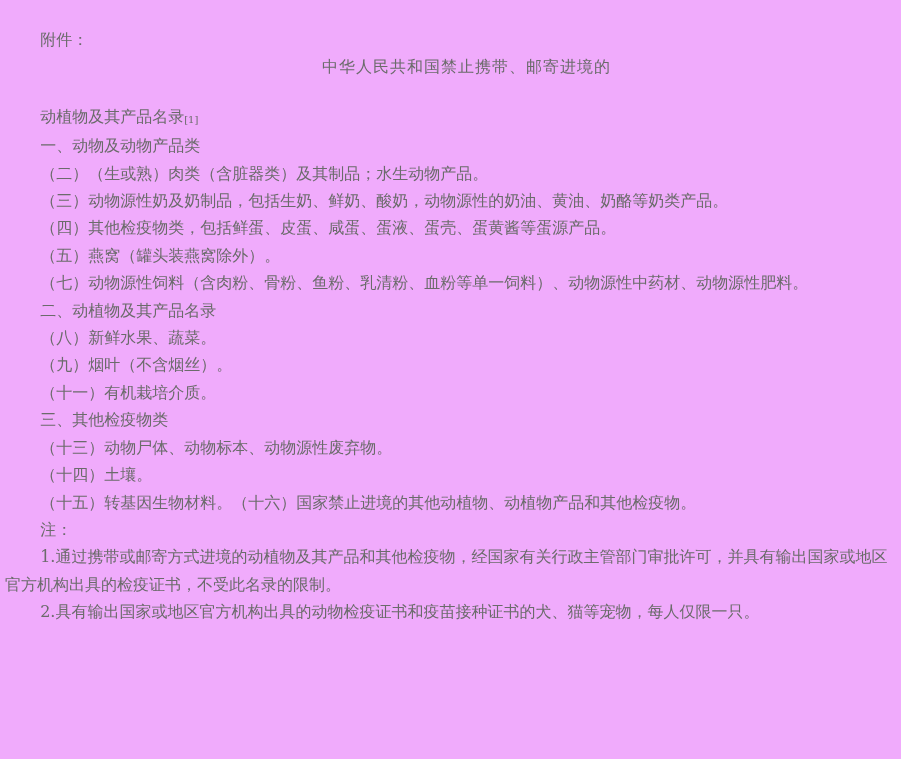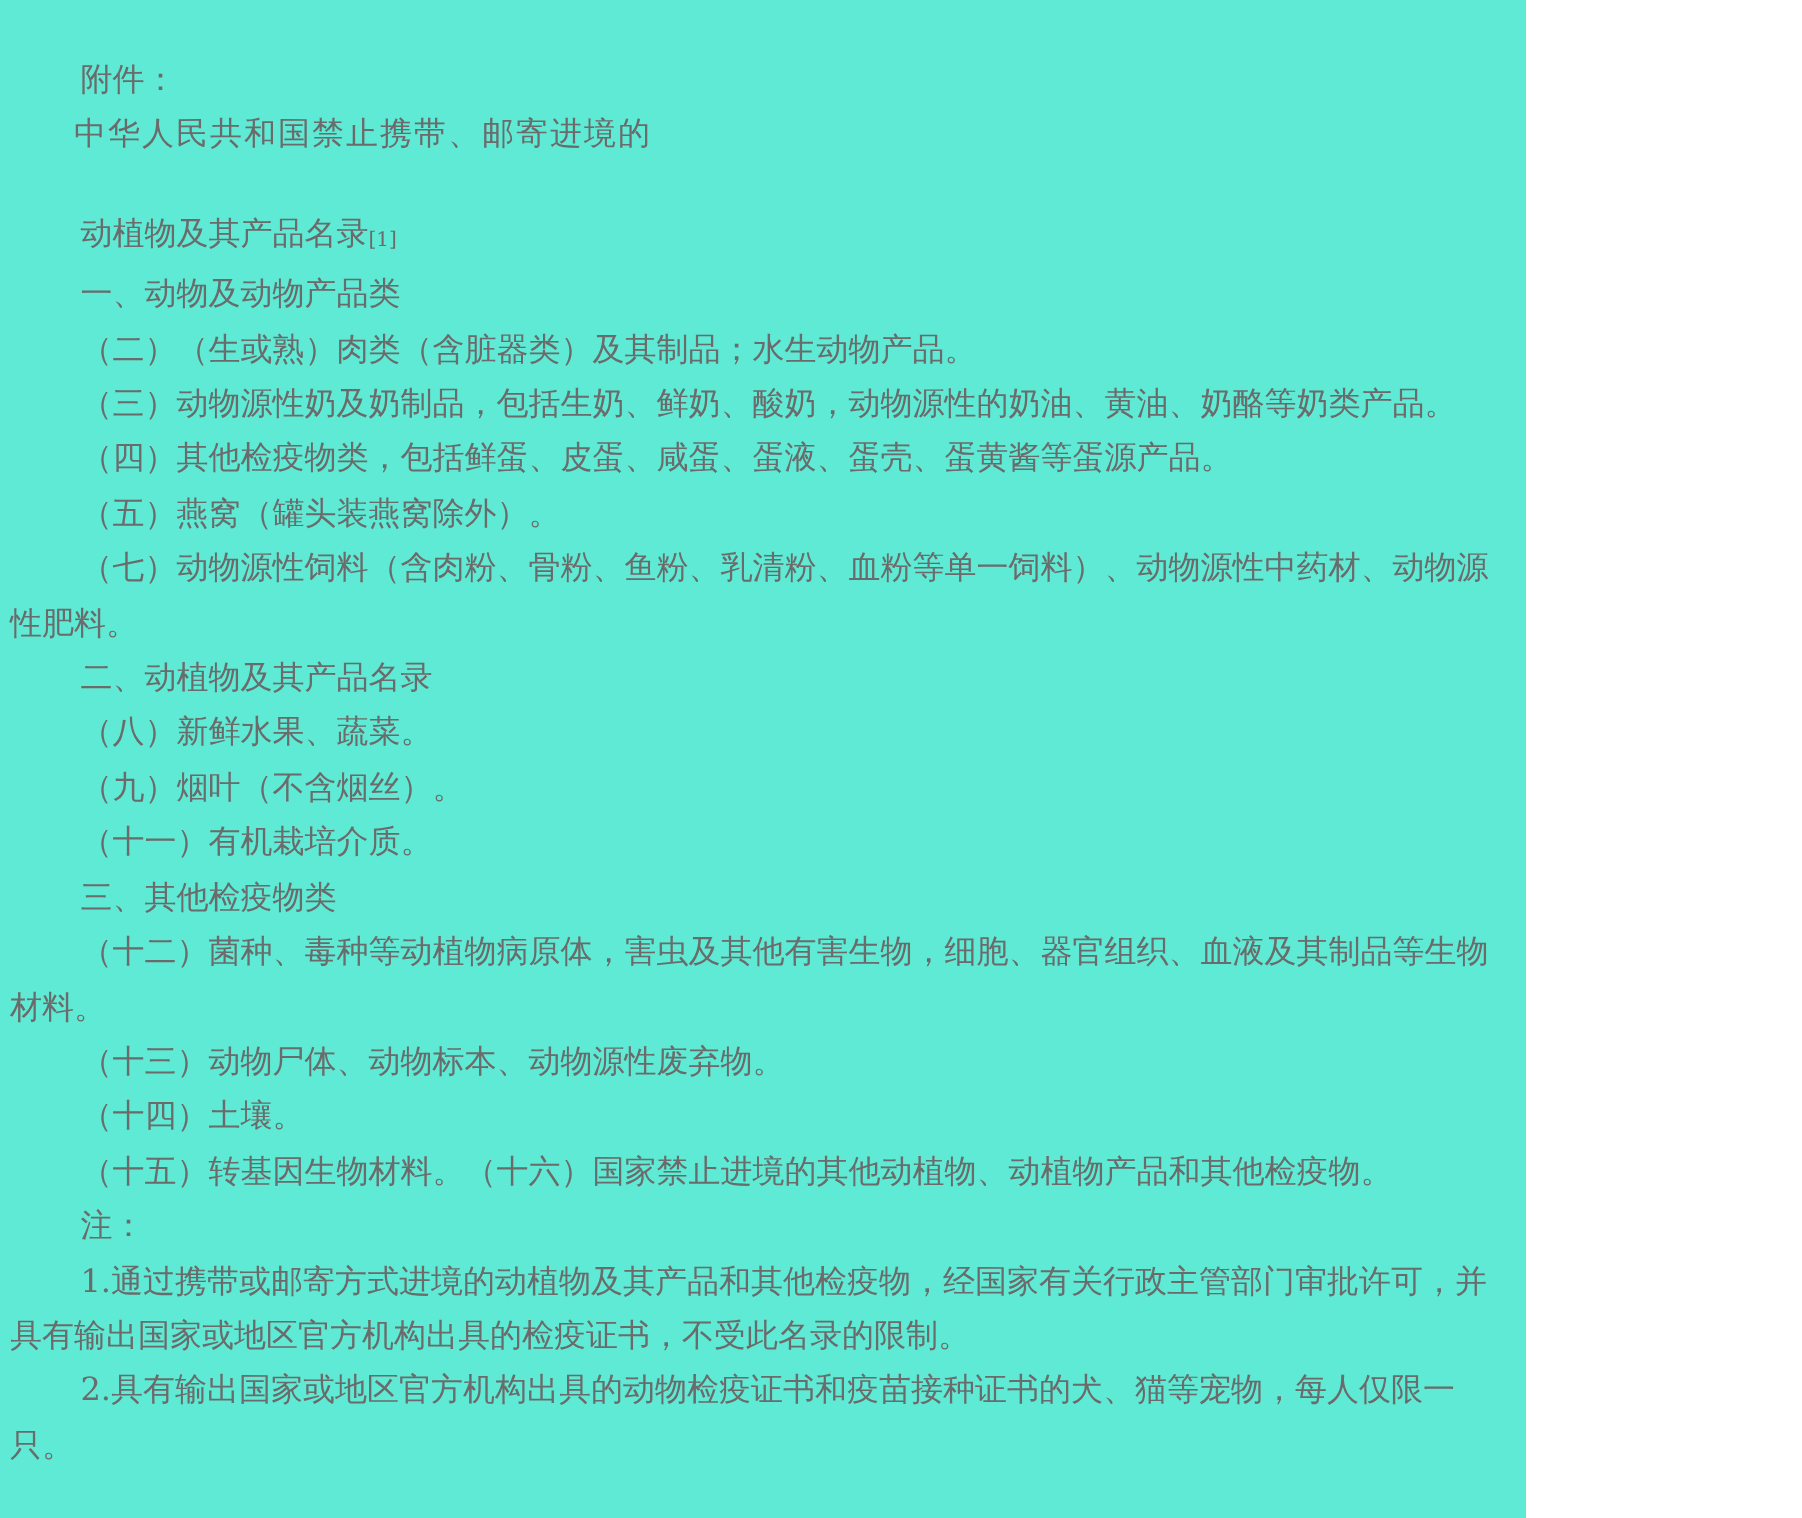--- a/index.html
+++ b/index.html
@@ -1,37 +1,37 @@
 <!DOCTYPE html>
 <html><head>
 <meta charset="utf-8">
 <style>
   html, body { margin: 0; padding: 0; background: #ffffff; }
   .page {
     position: relative;
-    width: 763px;
+    width: 901px;
     height: 759px;
     box-sizing: border-box;
-    background: #5eead4;
+    background: #f0abfc;
     color: #6b6b6b;
     font-family: "DejaVu Serif", "Liberation Serif", serif;
     font-size: 16px;
     line-height: 27.4px;
     padding: 26px 5px 0 5px;
     overflow: hidden;
   }
   .page p, .page h1, .page h2 {
     margin: 0;
     padding: 0;
     font-size: 16px;
     font-weight: normal;
   }
   .indent { text-indent: 2.2em; }
   .doc-title {
-    text-align: left;
+    text-align: center;
     text-indent: 2em;
     font-weight: bold;
     font-size: 17px;
     letter-spacing: 1px;
   }
   .bold { font-weight: bold; }
   .spacer { height: 22px; }
   .ref {
     font-size: 10px;
     letter-spacing: 0;
@@ -61,21 +61,20 @@
   <p class="indent">（七）动物源性饲料（含肉粉、骨粉、鱼粉、乳清粉、血粉等单一饲料）、动物源性中药材、动物源性肥料。</p>
 
   <h2 class="indent bold">二、动植物及其产品名录</h2>
 
   <p class="indent">（八）新鲜水果、蔬菜。</p>
   <p class="indent">（九）烟叶（不含烟丝）。</p>
   <p class="indent">（十一）有机栽培介质。</p>
 
   <h2 class="indent bold">三、其他检疫物类</h2>
 
-  <p class="indent">（十二）菌种、毒种等动植物病原体，害虫及其他有害生物，细胞、器官组织、血液及其制品等生物材料。</p>
   <p class="indent">（十三）动物尸体、动物标本、动物源性废弃物。</p>
   <p class="indent">（十四）土壤。</p>
   <p class="indent">（十五）转基因生物材料。（十六）国家禁止进境的其他动植物、动植物产品和其他检疫物。</p>
 
   <p class="indent">注：</p>
   <p class="indent">1.通过携带或邮寄方式进境的动植物及其产品和其他检疫物，经国家有关行政主管部门审批许可，并具有输出国家或地区官方机构出具的检疫证书，不受此名录的限制。</p>
   <p class="indent">2.具有输出国家或地区官方机构出具的动物检疫证书和疫苗接种证书的犬、猫等宠物，每人仅限一只。</p>
 
 </div>
 

